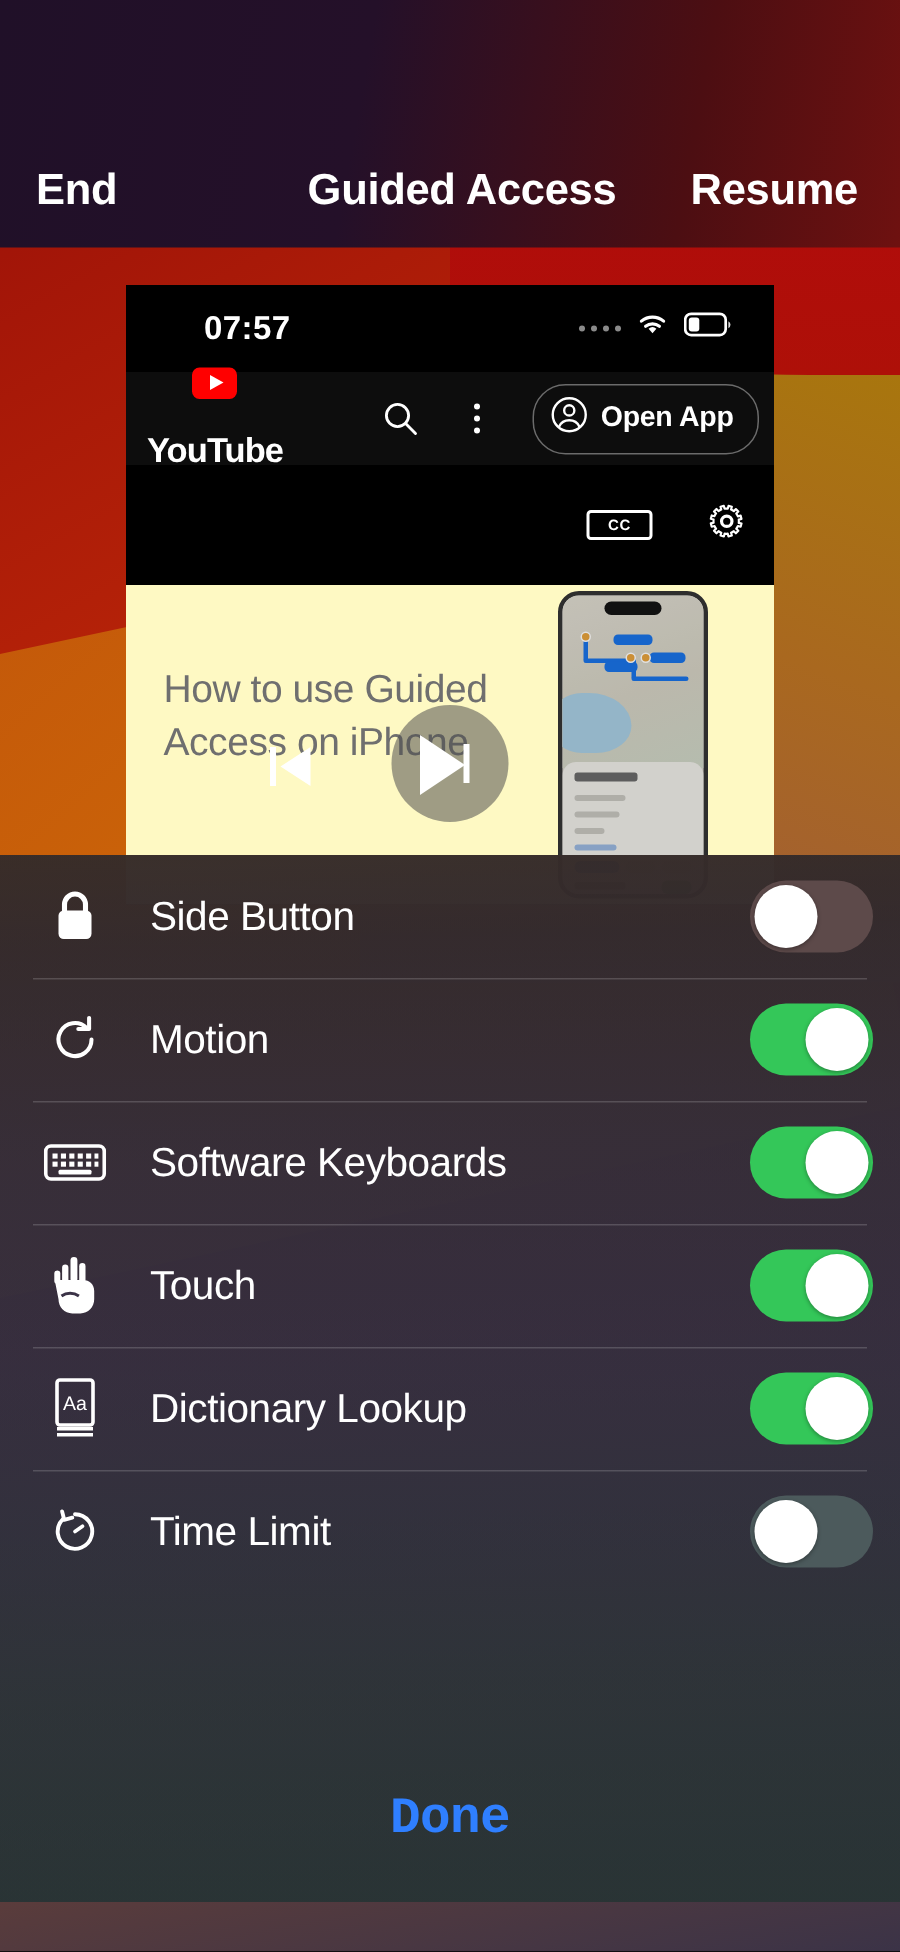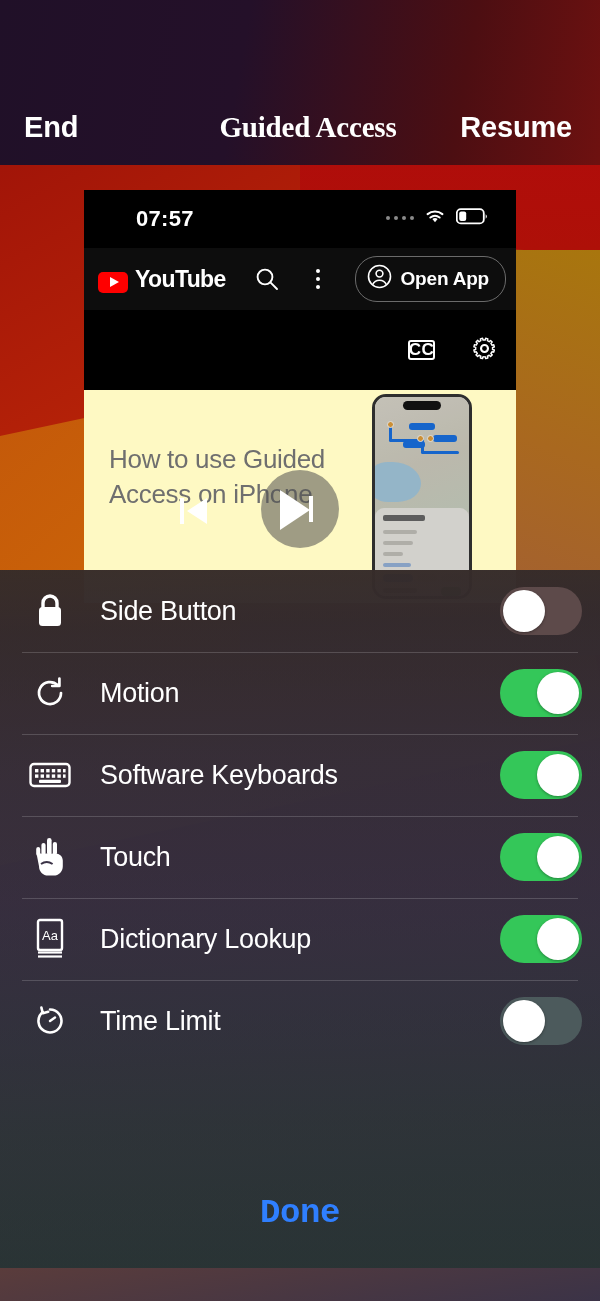--- a/index.html
+++ b/index.html
@@ -54,21 +54,21 @@
   #topbar .btn {
     color:#ffffff;
     font-size:29px;
     font-weight:bold;
     letter-spacing:-0.2px;
     line-height:1;
     cursor:pointer;
     white-space:nowrap;
   }
   #btn-end { position:absolute; left:24px; top:113px; }
-  #topbar-title { position:absolute; left:16px; right:0; top:113px; text-align:center;font-family:Liberation Serif, serif; }
+  #topbar-title { position:absolute; left:16px; right:0; top:113px; text-align:center; }
   #btn-resume { position:absolute; right:28px; top:113px; }
 
   
   #app-window {
     position:absolute; left:84px; top:190px; width:432px; height:413px;
     background:#000; overflow:hidden; z-index:5;
   }
   #status-bar {
     position:relative; height:58px; background:#000;
   }
@@ -80,21 +80,21 @@
     position:absolute; right:28px; top:17px;
     display:flex; align-items:center; gap:9px;
   }
   .sig-dots { display:flex; gap:4px; align-items:center; }
   .sig-dots i { display:block; width:4px; height:4px; border-radius:50%; background:#8a8a8a; }
 
   #yt-bar {
     position:relative; height:62px; background:#0d0d0d;
     display:flex; align-items:center;
   }
-  #yt-logo { display:flex; align-items:flex-end; margin-left:14px; gap:7px; }
+  #yt-logo { display:flex; align-items:center; margin-left:14px; gap:21px;flex-direction:column; }
   #yt-play-box {
     width:30px; height:21px; background:#ff0000; border-radius:5px;
     display:flex; align-items:center; justify-content:center;
   }
   #yt-play-box .tri {
     width:0;height:0;border-left:9px solid #fff;
     border-top:5px solid transparent;border-bottom:5px solid transparent;
     margin-left:2px;
   }
   #yt-wordmark { color:#fff; font-size:23px; font-weight:bold; letter-spacing:-0.6px; }
@@ -108,23 +108,23 @@
     padding:7px 16px 7px 11px; margin-left:8px; cursor:pointer;
   }
   #yt-openapp span { color:#fff; font-size:19px; font-weight:bold; letter-spacing:-0.2px; }
 
   #player-top {
     position:relative; height:80px; background:#000;
     display:flex; align-items:center; justify-content:flex-end;
     padding-right:18px; gap:36px;
   }
   #cc-icon {
-    width:27px;height:20px;border:2px solid #fff;border-radius:3px;
+    width:44px;height:20px;border:2px solid #fff;border-radius:3px;
     display:flex;align-items:center;justify-content:center;
-    color:#fff;font-size:17px;font-weight:bold;letter-spacing:0.5px;
+    color:#fff;font-size:10px;font-weight:bold;letter-spacing:0.5px;
     cursor:pointer;
   }
 
   #player-body {
     position:relative; height:213px; background:#fef9c3; overflow:hidden;
   }
   #video-title {
     position:absolute; left:25px; top:52px; width:250px;
     color:#6f6f6f; font-size:26px; line-height:1.35; font-weight:normal;
     letter-spacing:-0.3px;

